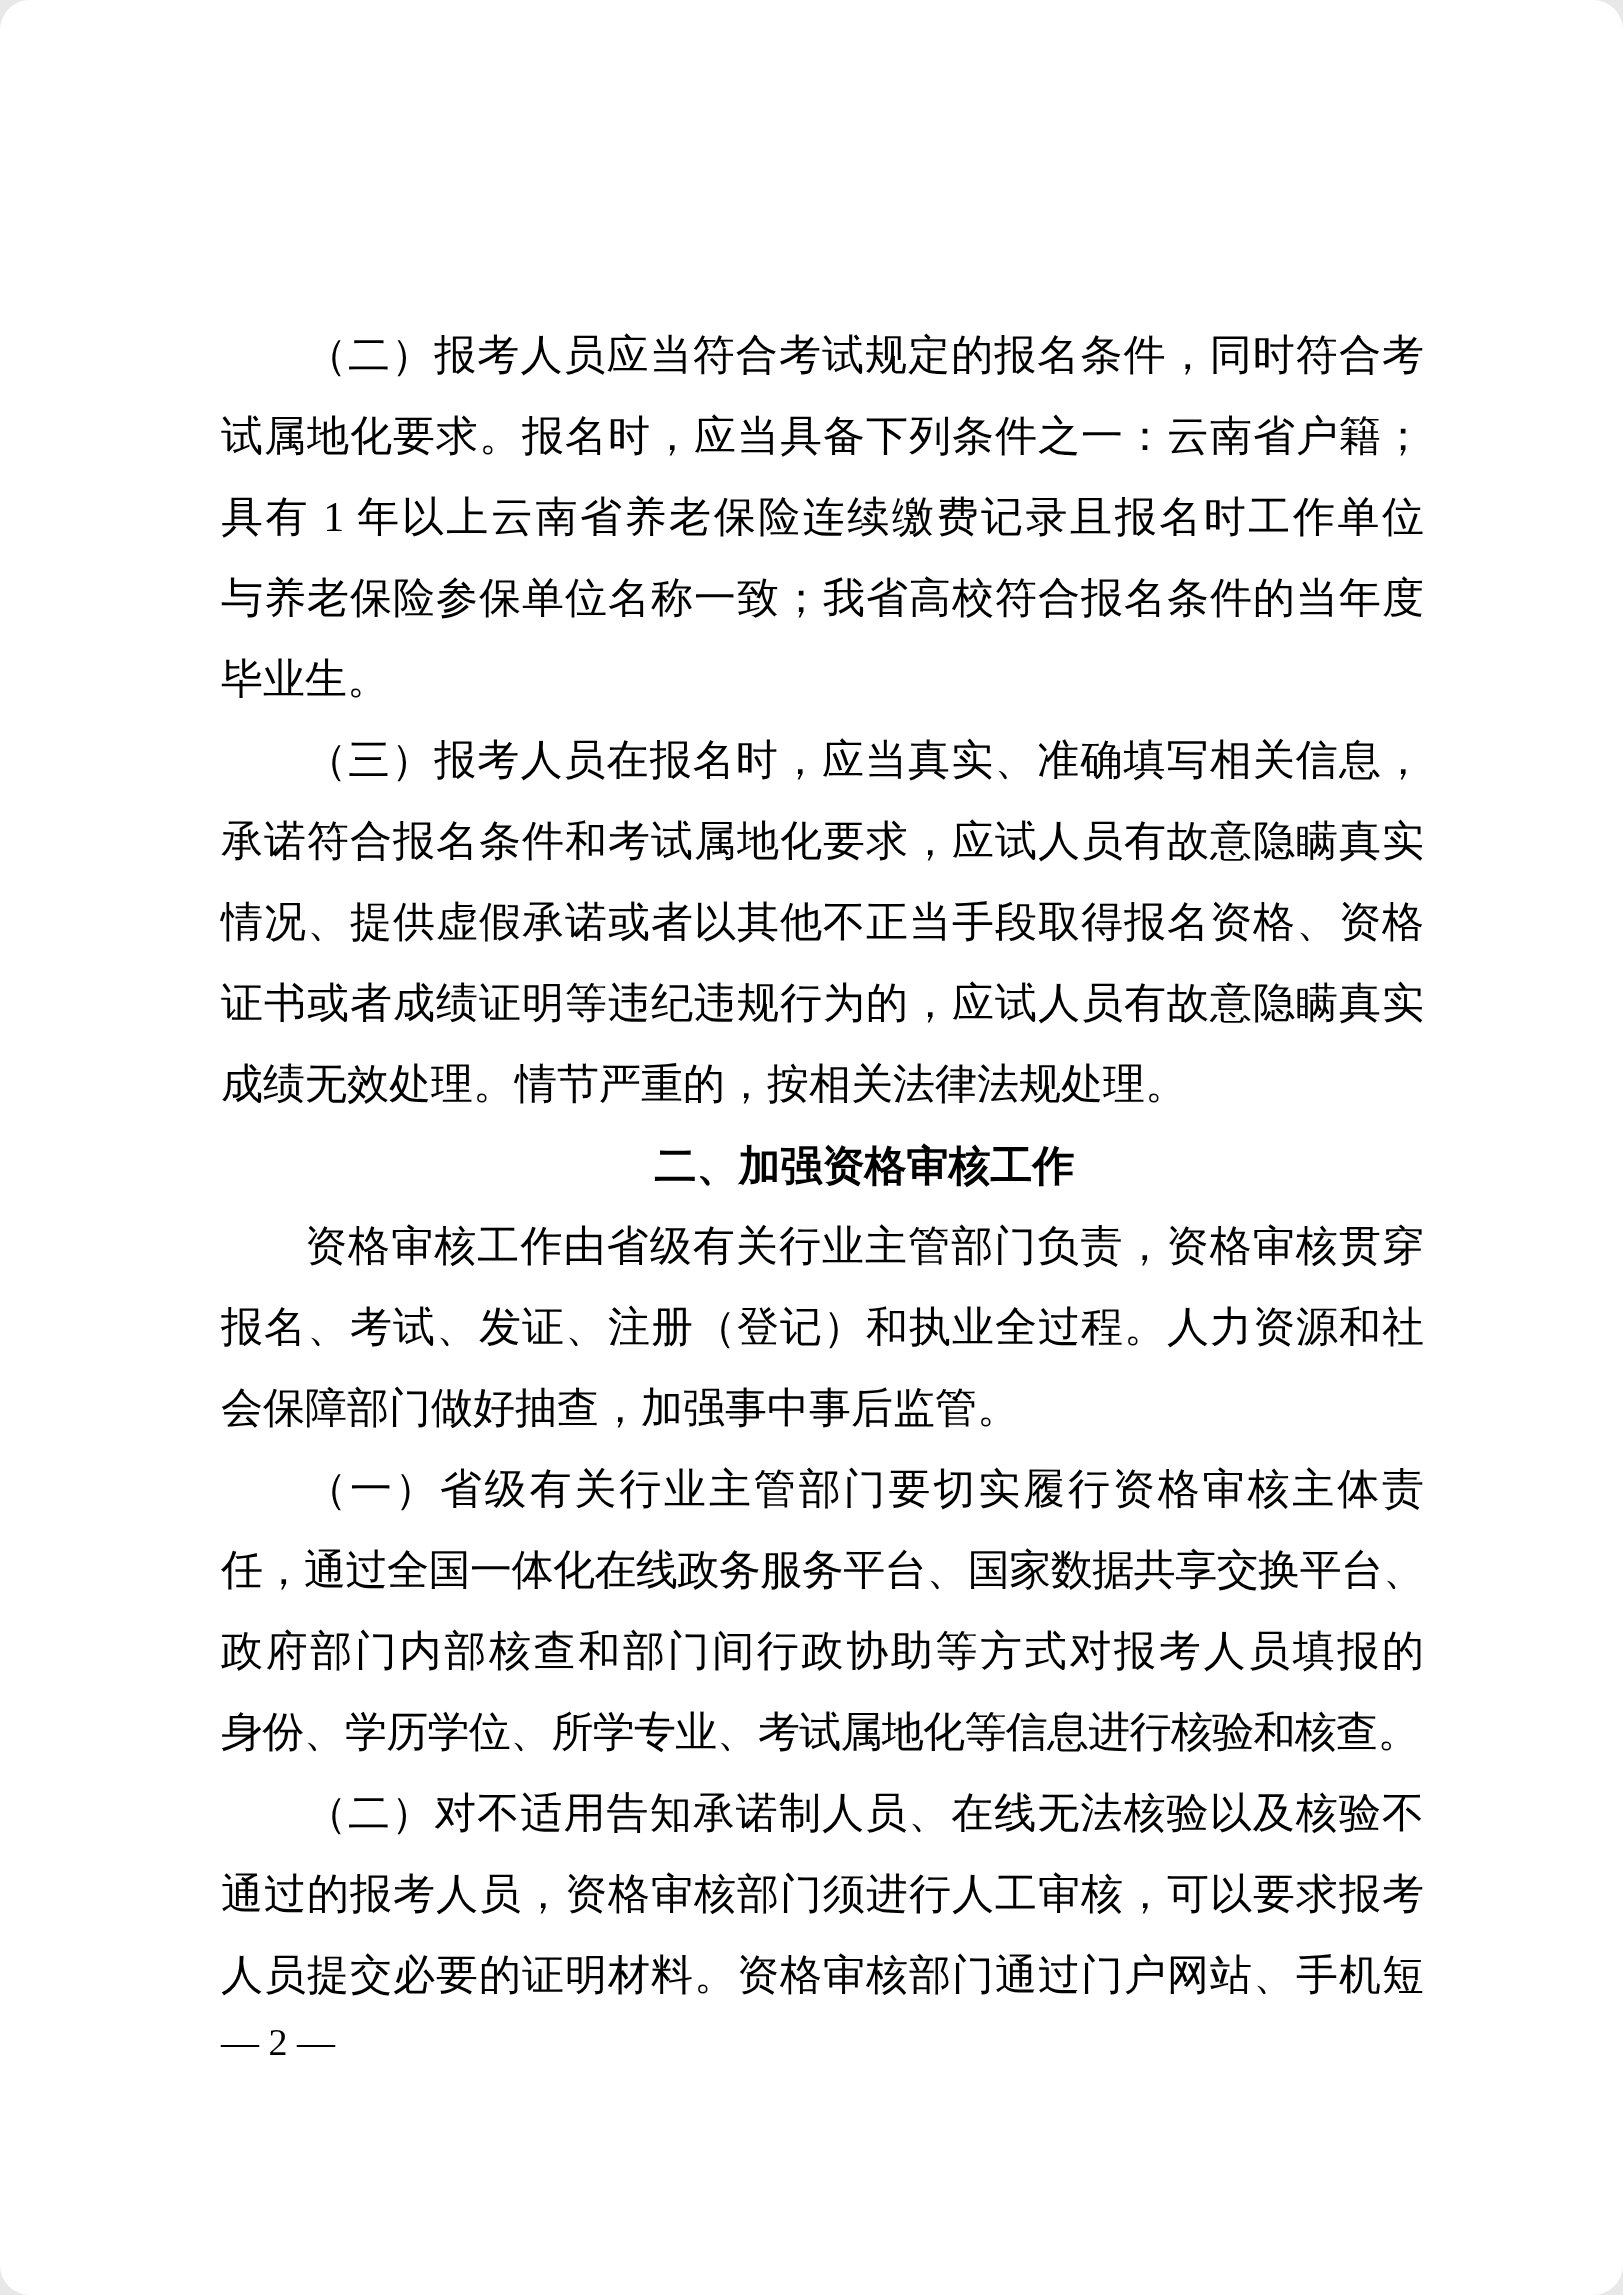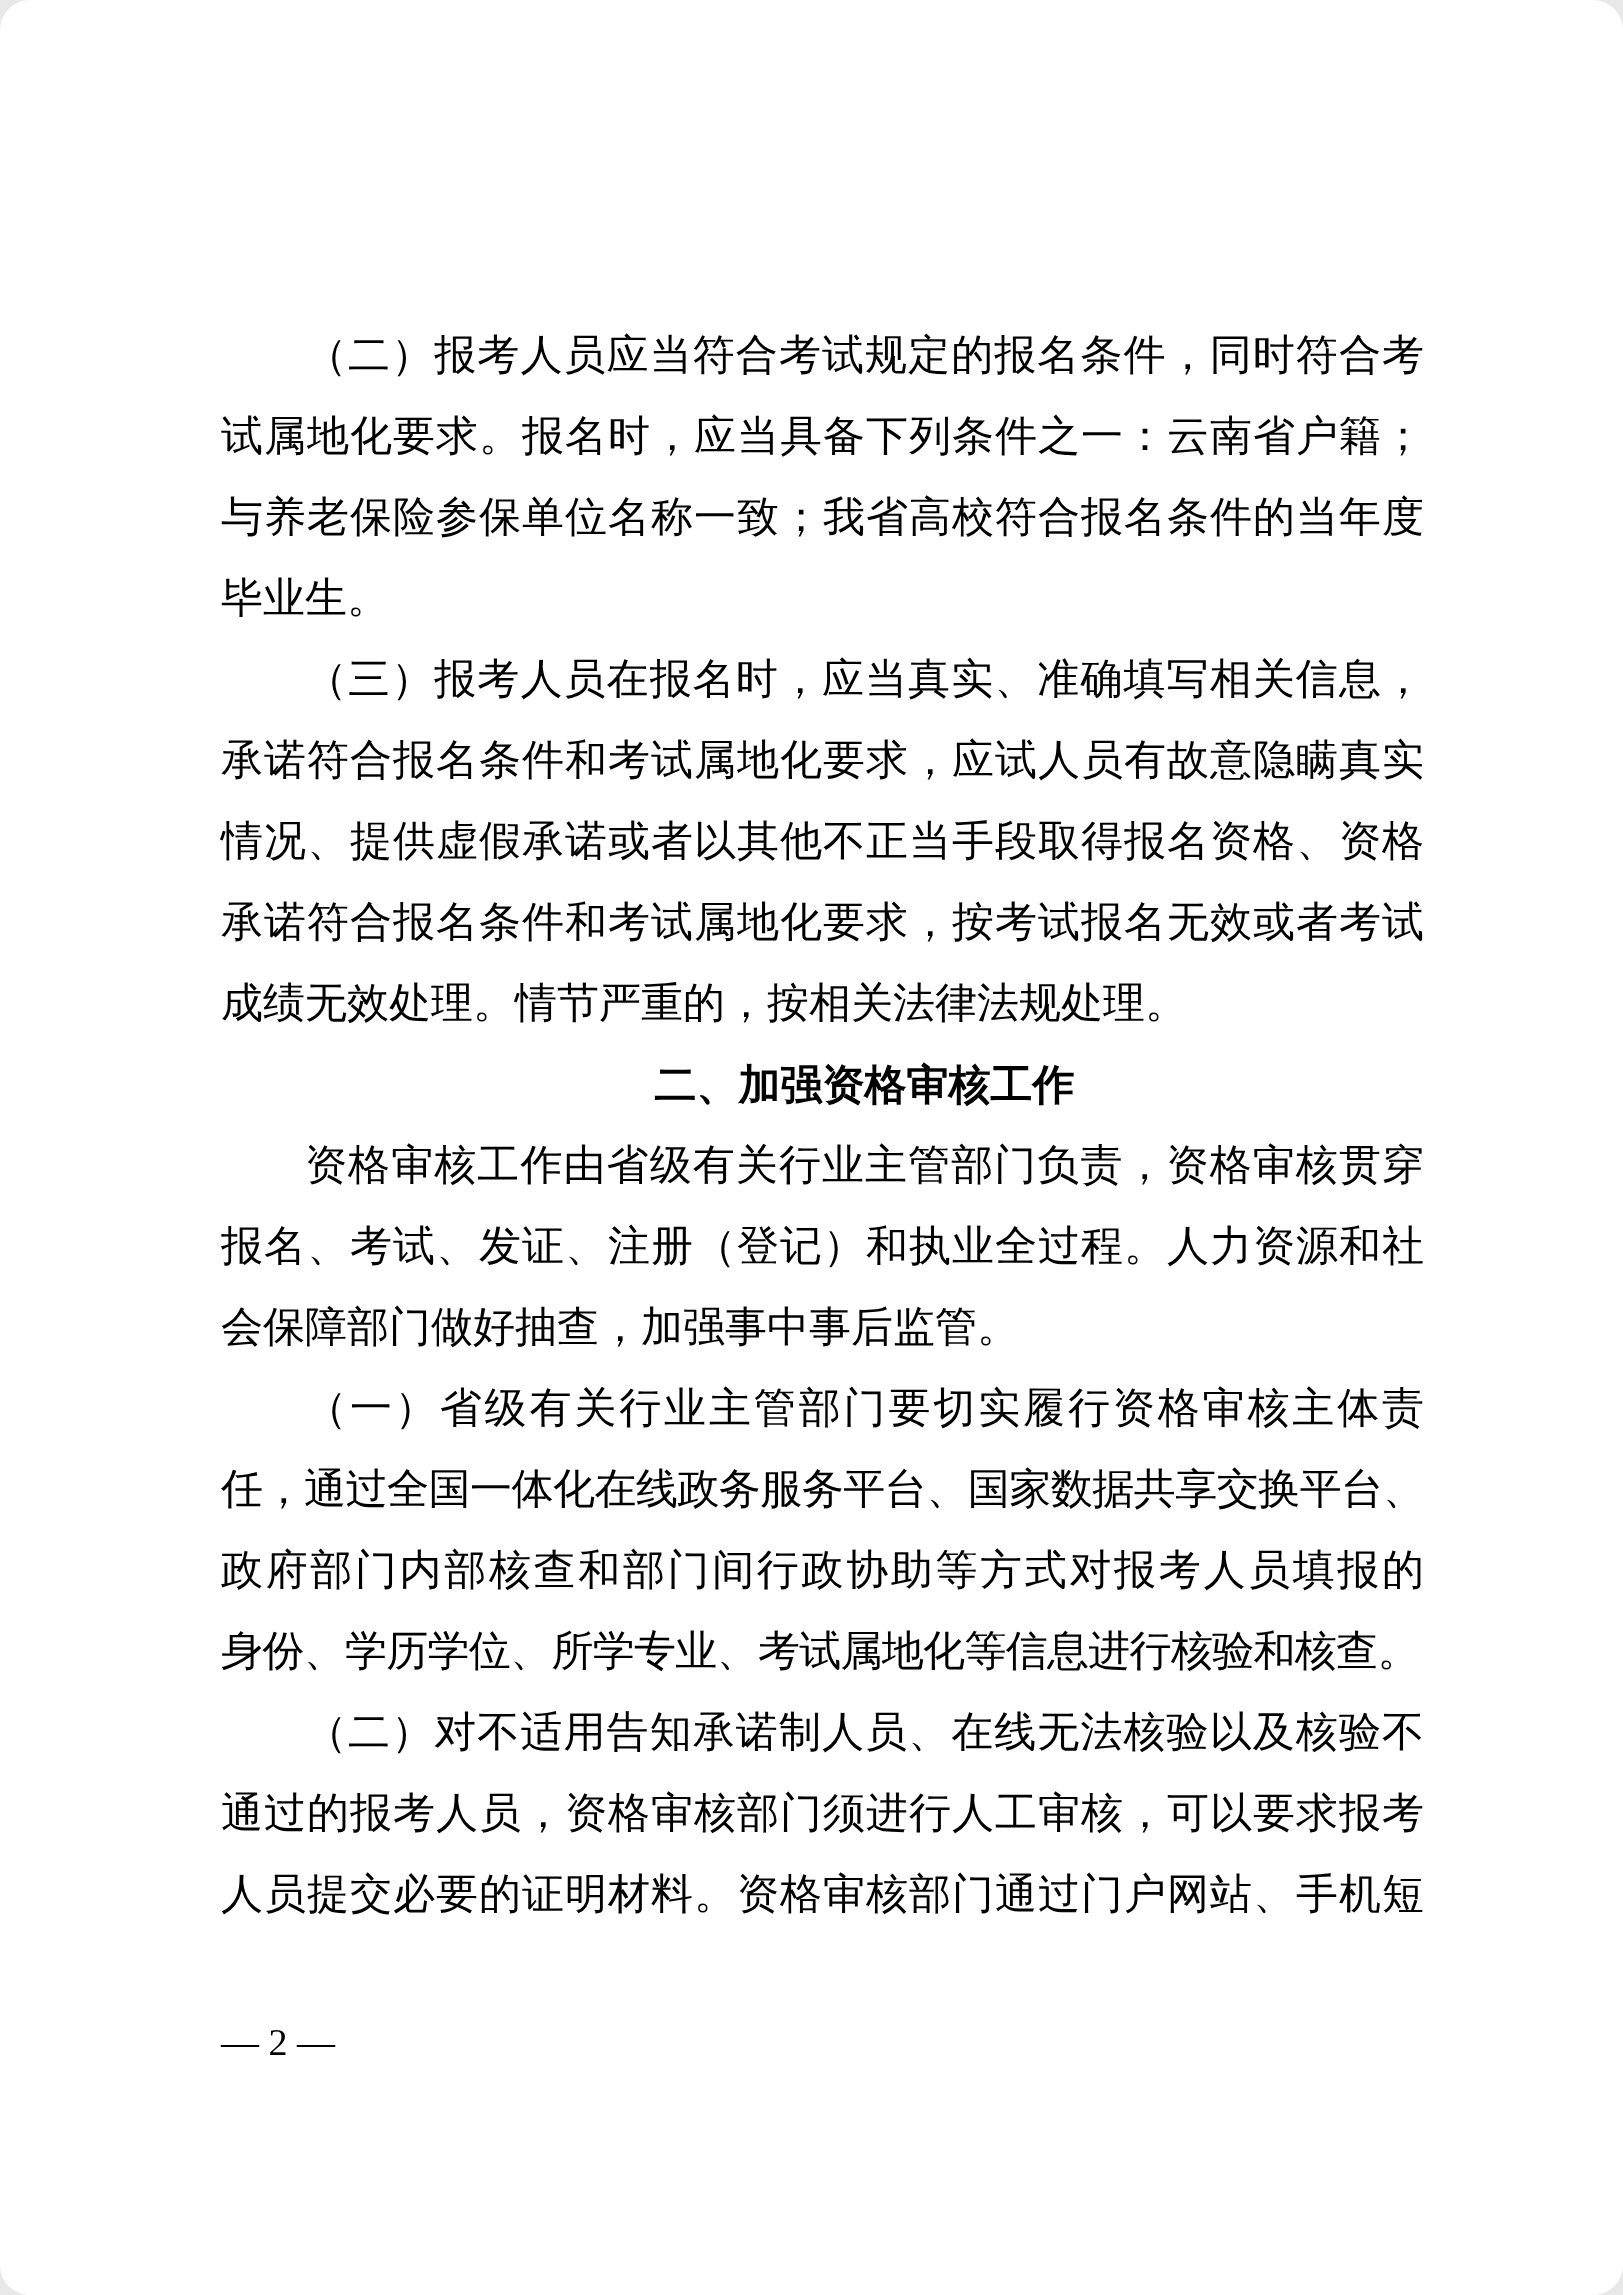--- a/index.html
+++ b/index.html
@@ -54,26 +54,27 @@
     font-family: "Liberation Serif", "DejaVu Serif", serif;
   }
 </style>
 </head>
 <body>
 
 <div class="page">
   <div class="text-block">
     <div class="line indent just">（二）报考人员应当符合考试规定的报名条件，同时符合考</div>
     <div class="line just">试属地化要求。报名时，应当具备下列条件之一：云南省户籍；</div>
+    <div class="line just">具有 1 年以上云南省养老保险连续缴费记录且报名时工作单位</div>
     <div class="line just">与养老保险参保单位名称一致；我省高校符合报名条件的当年度</div>
     <div class="line">毕业生。</div>
     <div class="line indent just">（三）报考人员在报名时，应当真实、准确填写相关信息，</div>
     <div class="line just">承诺符合报名条件和考试属地化要求，应试人员有故意隐瞒真实</div>
     <div class="line just">情况、提供虚假承诺或者以其他不正当手段取得报名资格、资格</div>
-    <div class="line just">承诺符合报名条件和考试属地化要求，按考试报名无效或者考试</div>
+    <div class="line just">证书或者成绩证明等违纪违规行为的，应试人员有故意隐瞒真实</div>
     <div class="line">成绩无效处理。情节严重的，按相关法律法规处理。</div>
     <div class="line heading indent">二、加强资格审核工作</div>
     <div class="line indent just">资格审核工作由省级有关行业主管部门负责，资格审核贯穿</div>
     <div class="line just">报名、考试、发证、注册（登记）和执业全过程。人力资源和社</div>
     <div class="line">会保障部门做好抽查，加强事中事后监管。</div>
     <div class="line indent just">（一）省级有关行业主管部门要切实履行资格审核主体责</div>
     <div class="line just tight">任，通过全国一体化在线政务服务平台、国家数据共享交换平台、</div>
     <div class="line just">政府部门内部核查和部门间行政协助等方式对报考人员填报的</div>
     <div class="line tight">身份、学历学位、所学专业、考试属地化等信息进行核验和核查。</div>
     <div class="line indent just">（二）对不适用告知承诺制人员、在线无法核验以及核验不</div>

